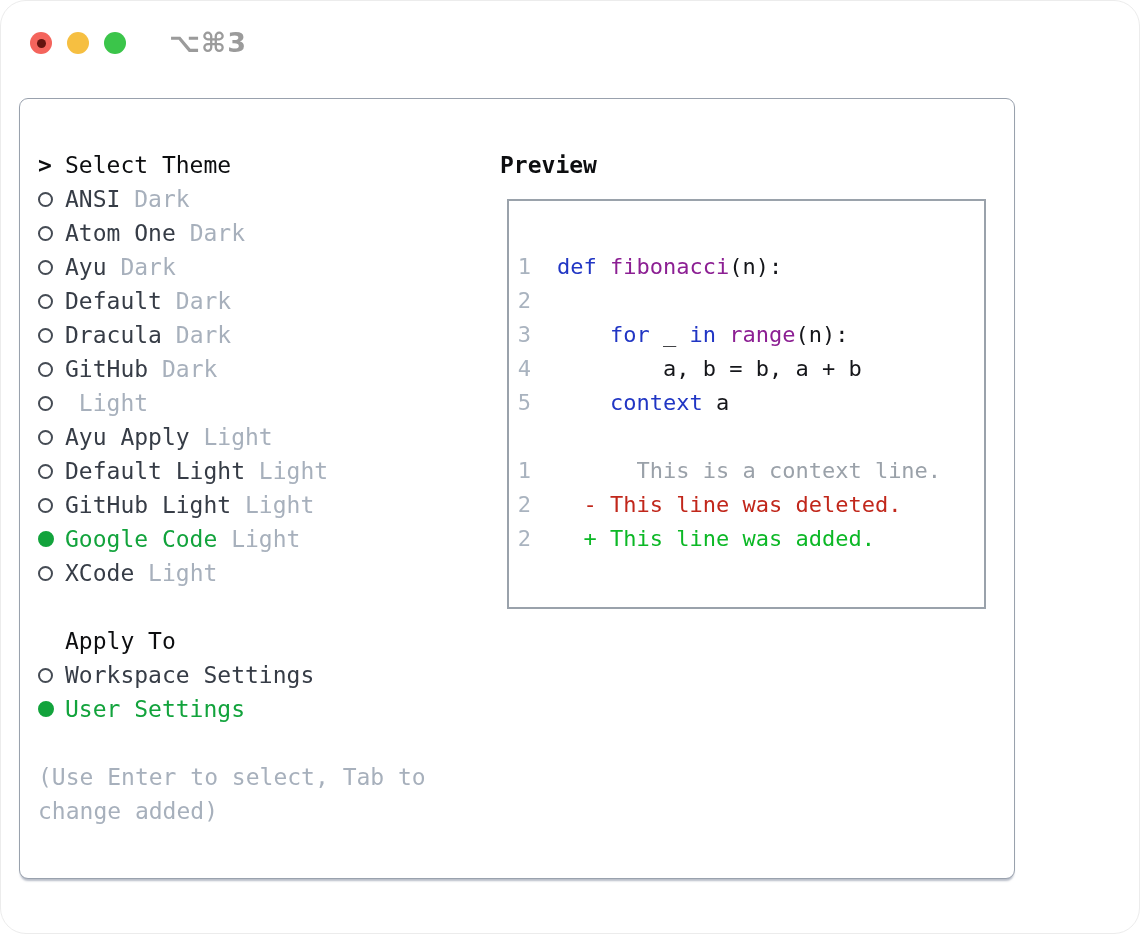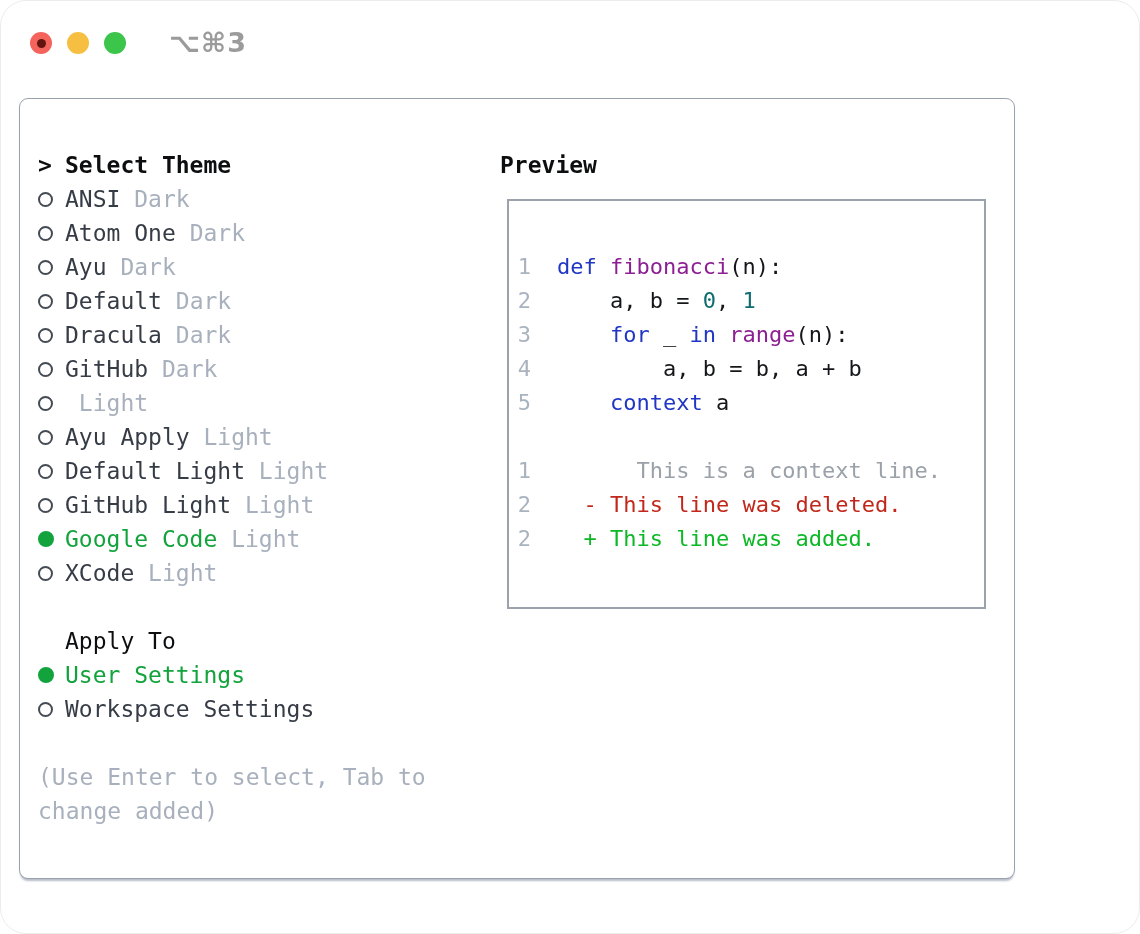--- a/index.html
+++ b/index.html
@@ -18,21 +18,21 @@
   
   .panel{position:absolute;left:18px;top:97px;width:996px;height:781px;border:1.5px solid var(--panel-border);border-radius:9px;box-sizing:border-box;background:#fff;box-shadow:0 3px 2px -1px rgba(125,135,155,.55);}
 
   
   .left-col{position:absolute;left:18px;top:49px;}
   .row{display:flex;align-items:center;height:34px;font:23px/34px "DejaVu Sans Mono",monospace;color:var(--theme-name);white-space:pre;}
   .marker{width:27px;display:flex;align-items:center;flex:none;}
   .dot{width:15px;height:15px;border:2.5px solid var(--radio-outline);border-radius:50%;box-sizing:border-box;}
   .dot.sel{background:var(--accent-green);border-color:var(--accent-green);width:16px;height:16px;}
   .cursor{font-weight:700;color:var(--title-black);}
-  .list-title{font-weight:700;color:var(--title-black);}
+  .list-title{font-weight:400;color:var(--title-black);}
   .name{color:var(--theme-name);}
   .sel-text{color:var(--accent-green);text-align:right;}
   .variant{color:var(--variant-gray);}
   .apply-title{color:var(--title-black);}
   .spacer{height:34px;}
   .help{width:412px;font:23px/34px "DejaVu Sans Mono",monospace;color:var(--help-gray);white-space:normal;}
 
   
   .right-col{position:absolute;left:480px;top:49px;}
   .preview-title{font:700 23px/34px "DejaVu Sans Mono",monospace;color:var(--title-black);}
@@ -82,37 +82,37 @@
           <div class="row"><span class="marker"><span class="dot"></span></span><span class="name">XCode</span><span class="variant"> Light</span></div>
         </div>
 
       <div class="spacer"></div>
 
       <div class="row">
         <span class="marker"></span>
         <span class="apply-title">Apply To</span>
       </div>
       <div id="apply-list">
+          <div class="row"><span class="marker"><span class="dot"></span></span><span class="name">Workspace Settings</span></div>
           <div class="row"><span class="marker"><span class="dot sel"></span></span><span class="name sel-text">User Settings</span></div>
-          <div class="row"><span class="marker"><span class="dot"></span></span><span class="name">Workspace Settings</span></div>
         </div>
 
       <div class="spacer"></div>
 
       <div class="help">(Use Enter to select, Tab to change added)</div>
     </div>
 
     <div class="right-col">
       <div class="row">
         <span class="preview-title">Preview</span>
       </div>
       <div class="preview-box">
         <div id="code-lines">
             <div class="crow"><span class="lnum">1</span><span class="codetext"><span class="tok kw">def</span><span class="tok pl"> </span><span class="tok fn">fibonacci</span><span class="tok pl">(n):</span></span></div>
-            <div class="crow"><span class="lnum">2</span><span class="codetext"><span class="tok pl">    a, b = </span><span class="tok lit">0</span><span class="tok pl">, </span><span class="tok lit">1</span></span></div>
+            <div class="crow"><span class="lnum">2</span></div>
             <div class="crow"><span class="lnum">3</span><span class="codetext"><span class="tok pl">    </span><span class="tok kw">for</span><span class="tok pl"> _ </span><span class="tok kw">in</span><span class="tok pl"> </span><span class="tok fn">range</span><span class="tok pl">(n):</span></span></div>
             <div class="crow"><span class="lnum">4</span><span class="codetext"><span class="tok pl">        a, b = b, a + b</span></span></div>
             <div class="crow"><span class="lnum">5</span><span class="codetext"><span class="tok pl">    </span><span class="tok kw">context</span><span class="tok pl"> a</span></span></div>
           </div>
         <div class="blank-row"></div>
         <div id="diff-lines">
             <div class="crow"><span class="lnum">1</span><span class="codetext"><span class="tok ctx">      This is a context line.</span></span></div>
             <div class="crow"><span class="lnum">2</span><span class="codetext"><span class="tok del">  - This line was deleted.</span></span></div>
             <div class="crow"><span class="lnum">2</span><span class="codetext"><span class="tok add">  + This line was added.</span></span></div>
           </div>

